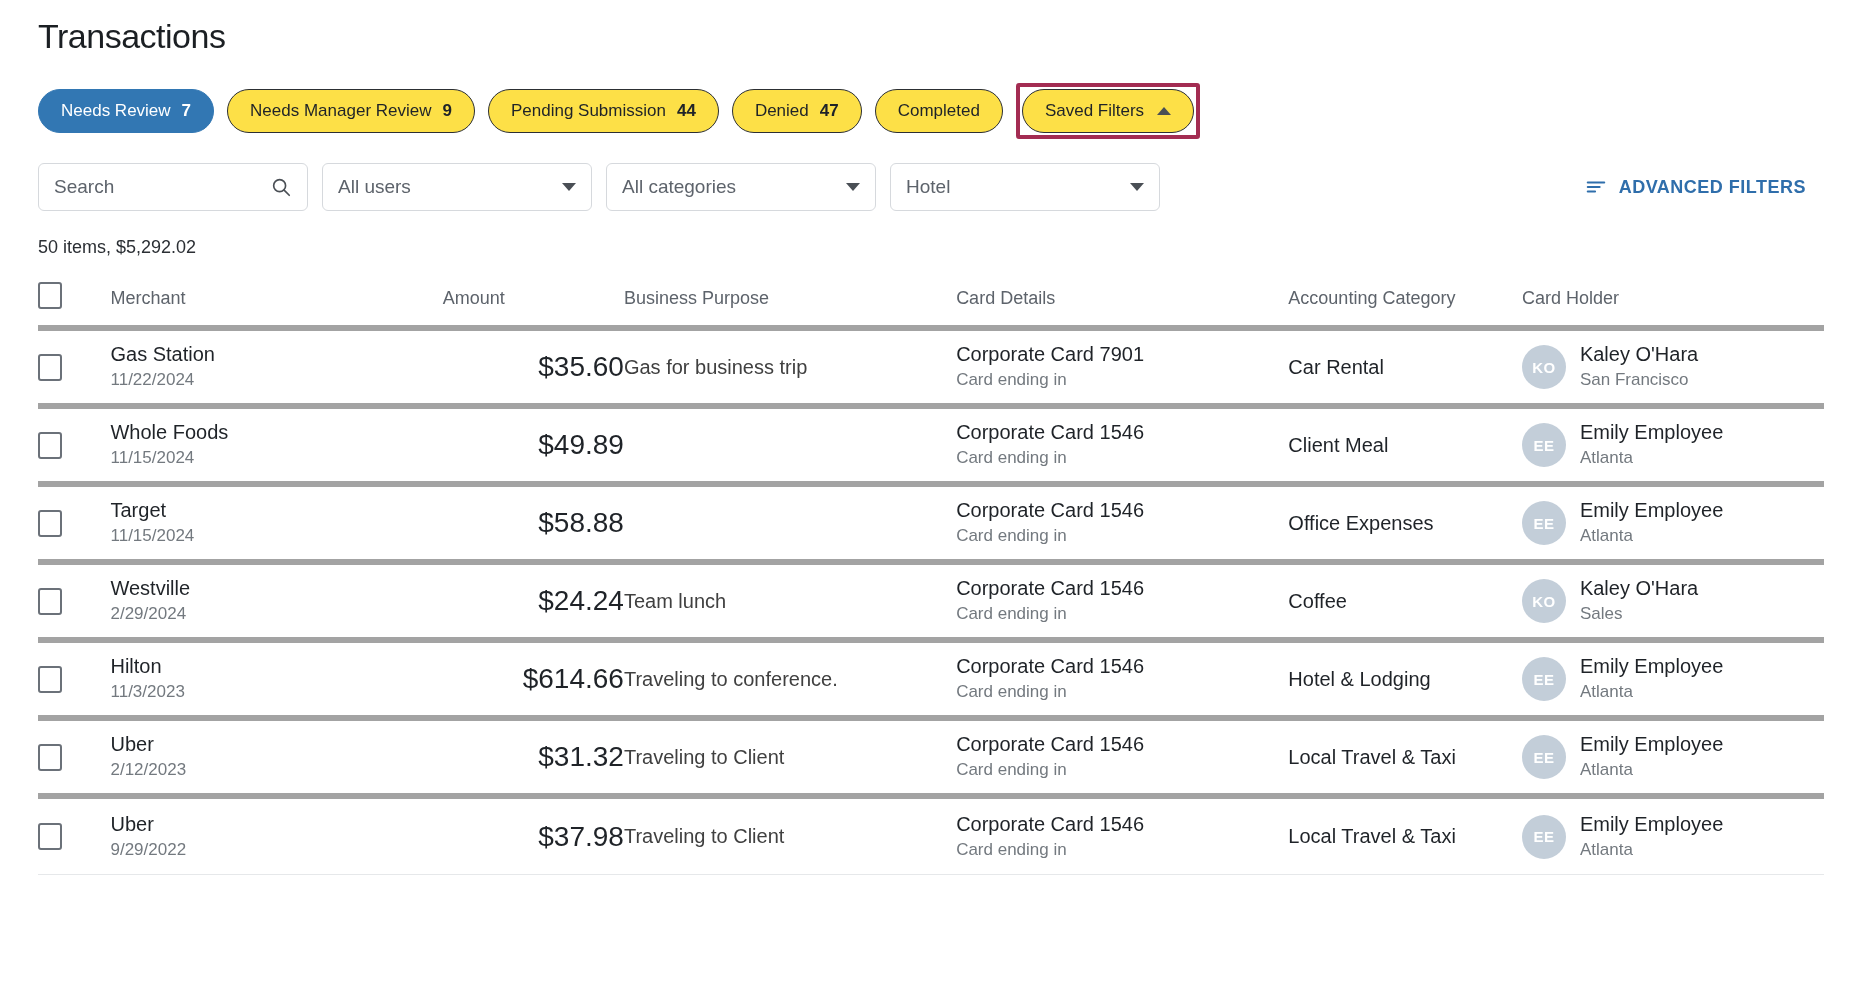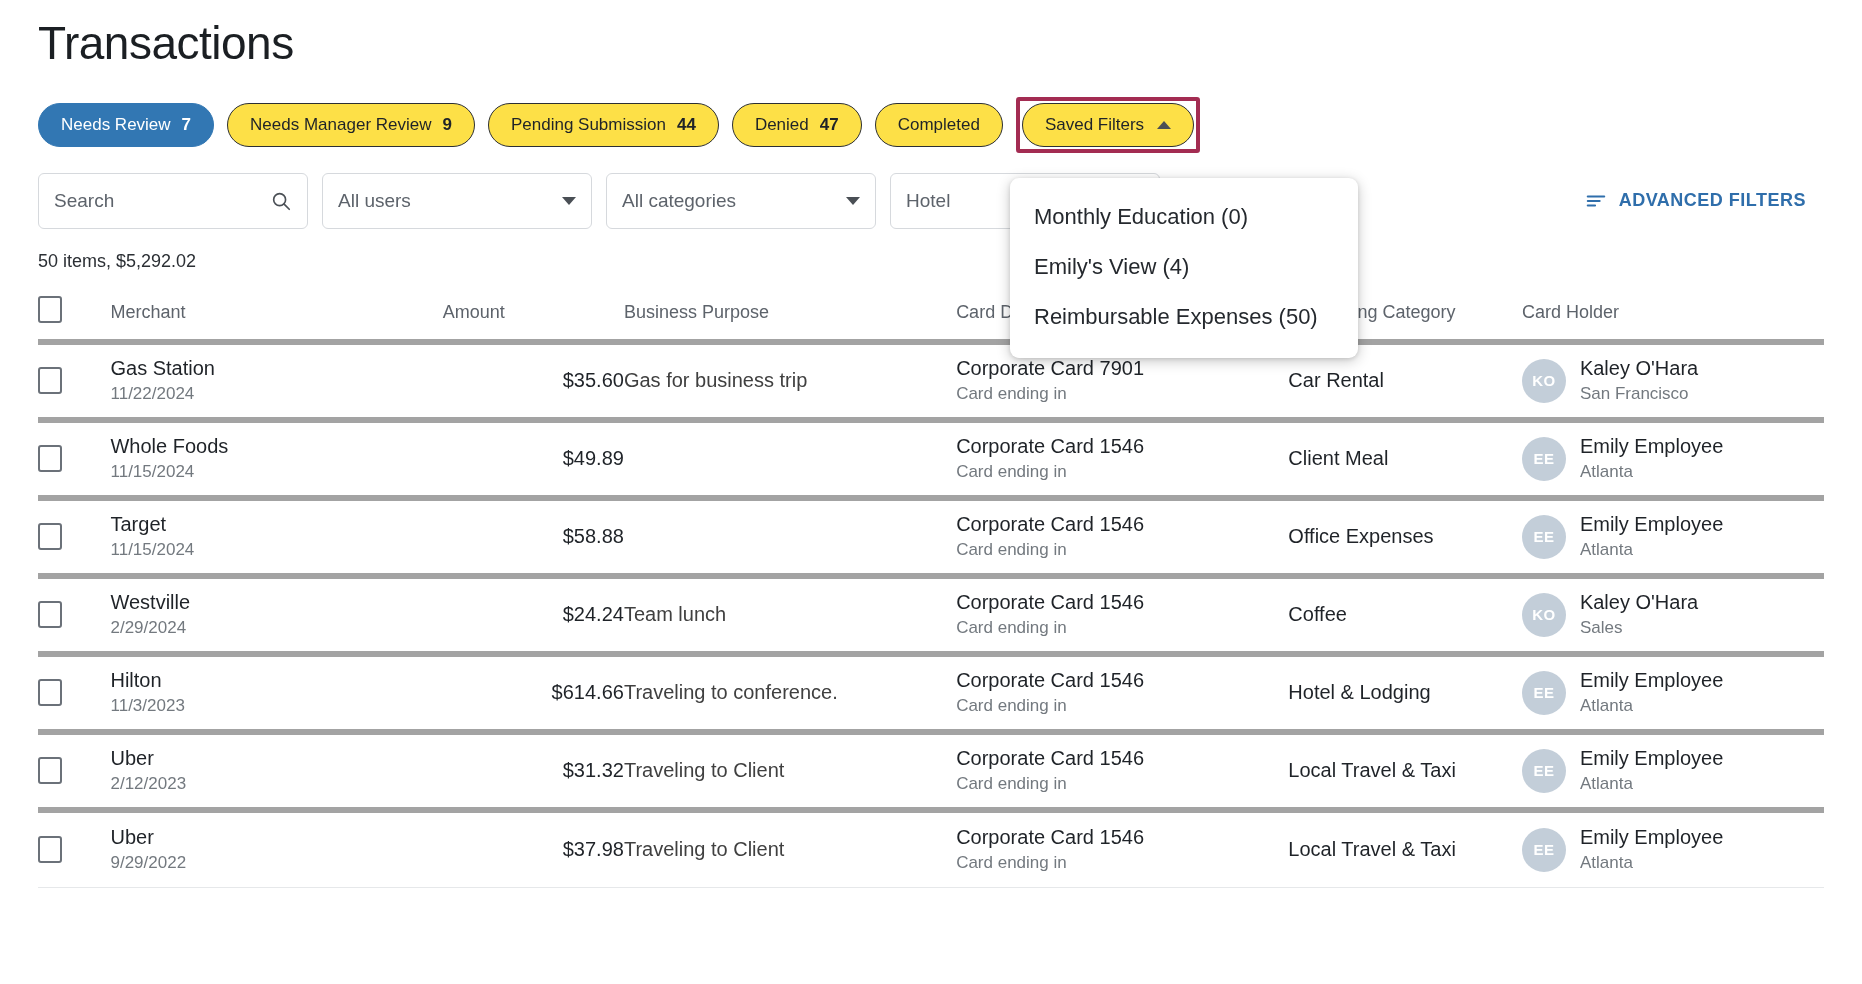--- a/index.html
+++ b/index.html
@@ -8,21 +8,21 @@
     height: 984px;
     background: #ffffff;
     font-family: "Liberation Sans", sans-serif;
     color: #1f2328;
     overflow: hidden;
   }
   .page { position: relative; width: 1862px; height: 984px; padding: 0 38px; }
 
   
   .page-title {
-    font-size: 46px;
+    font-size: 34px;
     font-weight: 400;
     letter-spacing: -0.5px;
     color: #1b1f23;
     padding-top: 18px;
     line-height: 1.1;
   }
 
   
   .chip-row {
     display: flex;
@@ -94,21 +94,21 @@
   
   .filter-row {
     display: flex;
     align-items: center;
     gap: 14px;
     margin-top: 30px;
     height: 48px;
     position: relative;
   }
   .field {
-    height: 56px;
+    height: 48px;
     border: 1px solid #d6d9dd;
     border-radius: 6px;
     background: #ffffff;
     display: flex;
     align-items: center;
     padding: 0 15px;
     font-size: 19px;
     color: #5d636b;
     position: relative;
   }
@@ -169,21 +169,21 @@
   .cbox {
     width: 24px; height: 27px;
     border: 2px solid #6b7179;
     border-radius: 3px;
     background: #fff;
     display: block;
     cursor: pointer;
   }
   .primary { font-size: 20px; color: #1f2328; line-height: 1.25; }
   .secondary { font-size: 17px; color: #73797f; line-height: 1.35; margin-top: 2px; }
-  .amount { font-size: 20px; color: #1f2328; text-align: right; padding-right: 26px; }
+  .amount { font-size: 28px; color: #1f2328; text-align: right; padding-right: 26px; }
   .purpose { font-size: 20px; color: #404040; }
   .acct { font-size: 20px; color: #1f2328; }
 
   .holder { display: flex; align-items: center; gap: 14px; }
   .avatar {
     width: 44px; height: 44px; border-radius: 50%;
     background: #c3ced9;
     color: #ffffff;
     font-size: 15px;
     font-weight: 700;
@@ -458,19 +458,14 @@
               <div>
                 <div class="primary">Emily Employee</div>
                 <div class="secondary">Atlanta</div>
               </div>
             </div>
           </td>
         </tr>
       </tbody>
   </table>
 
-  <div class="dropdown" id="saved-dropdown">
-      <div class="dropdown-item">Monthly Education (0)</div>
-      <div class="dropdown-item">Emily's View (4)</div>
-      <div class="dropdown-item">Reimbursable Expenses (50)</div>
-    </div>
 
 </div>
 
 </body></html>

